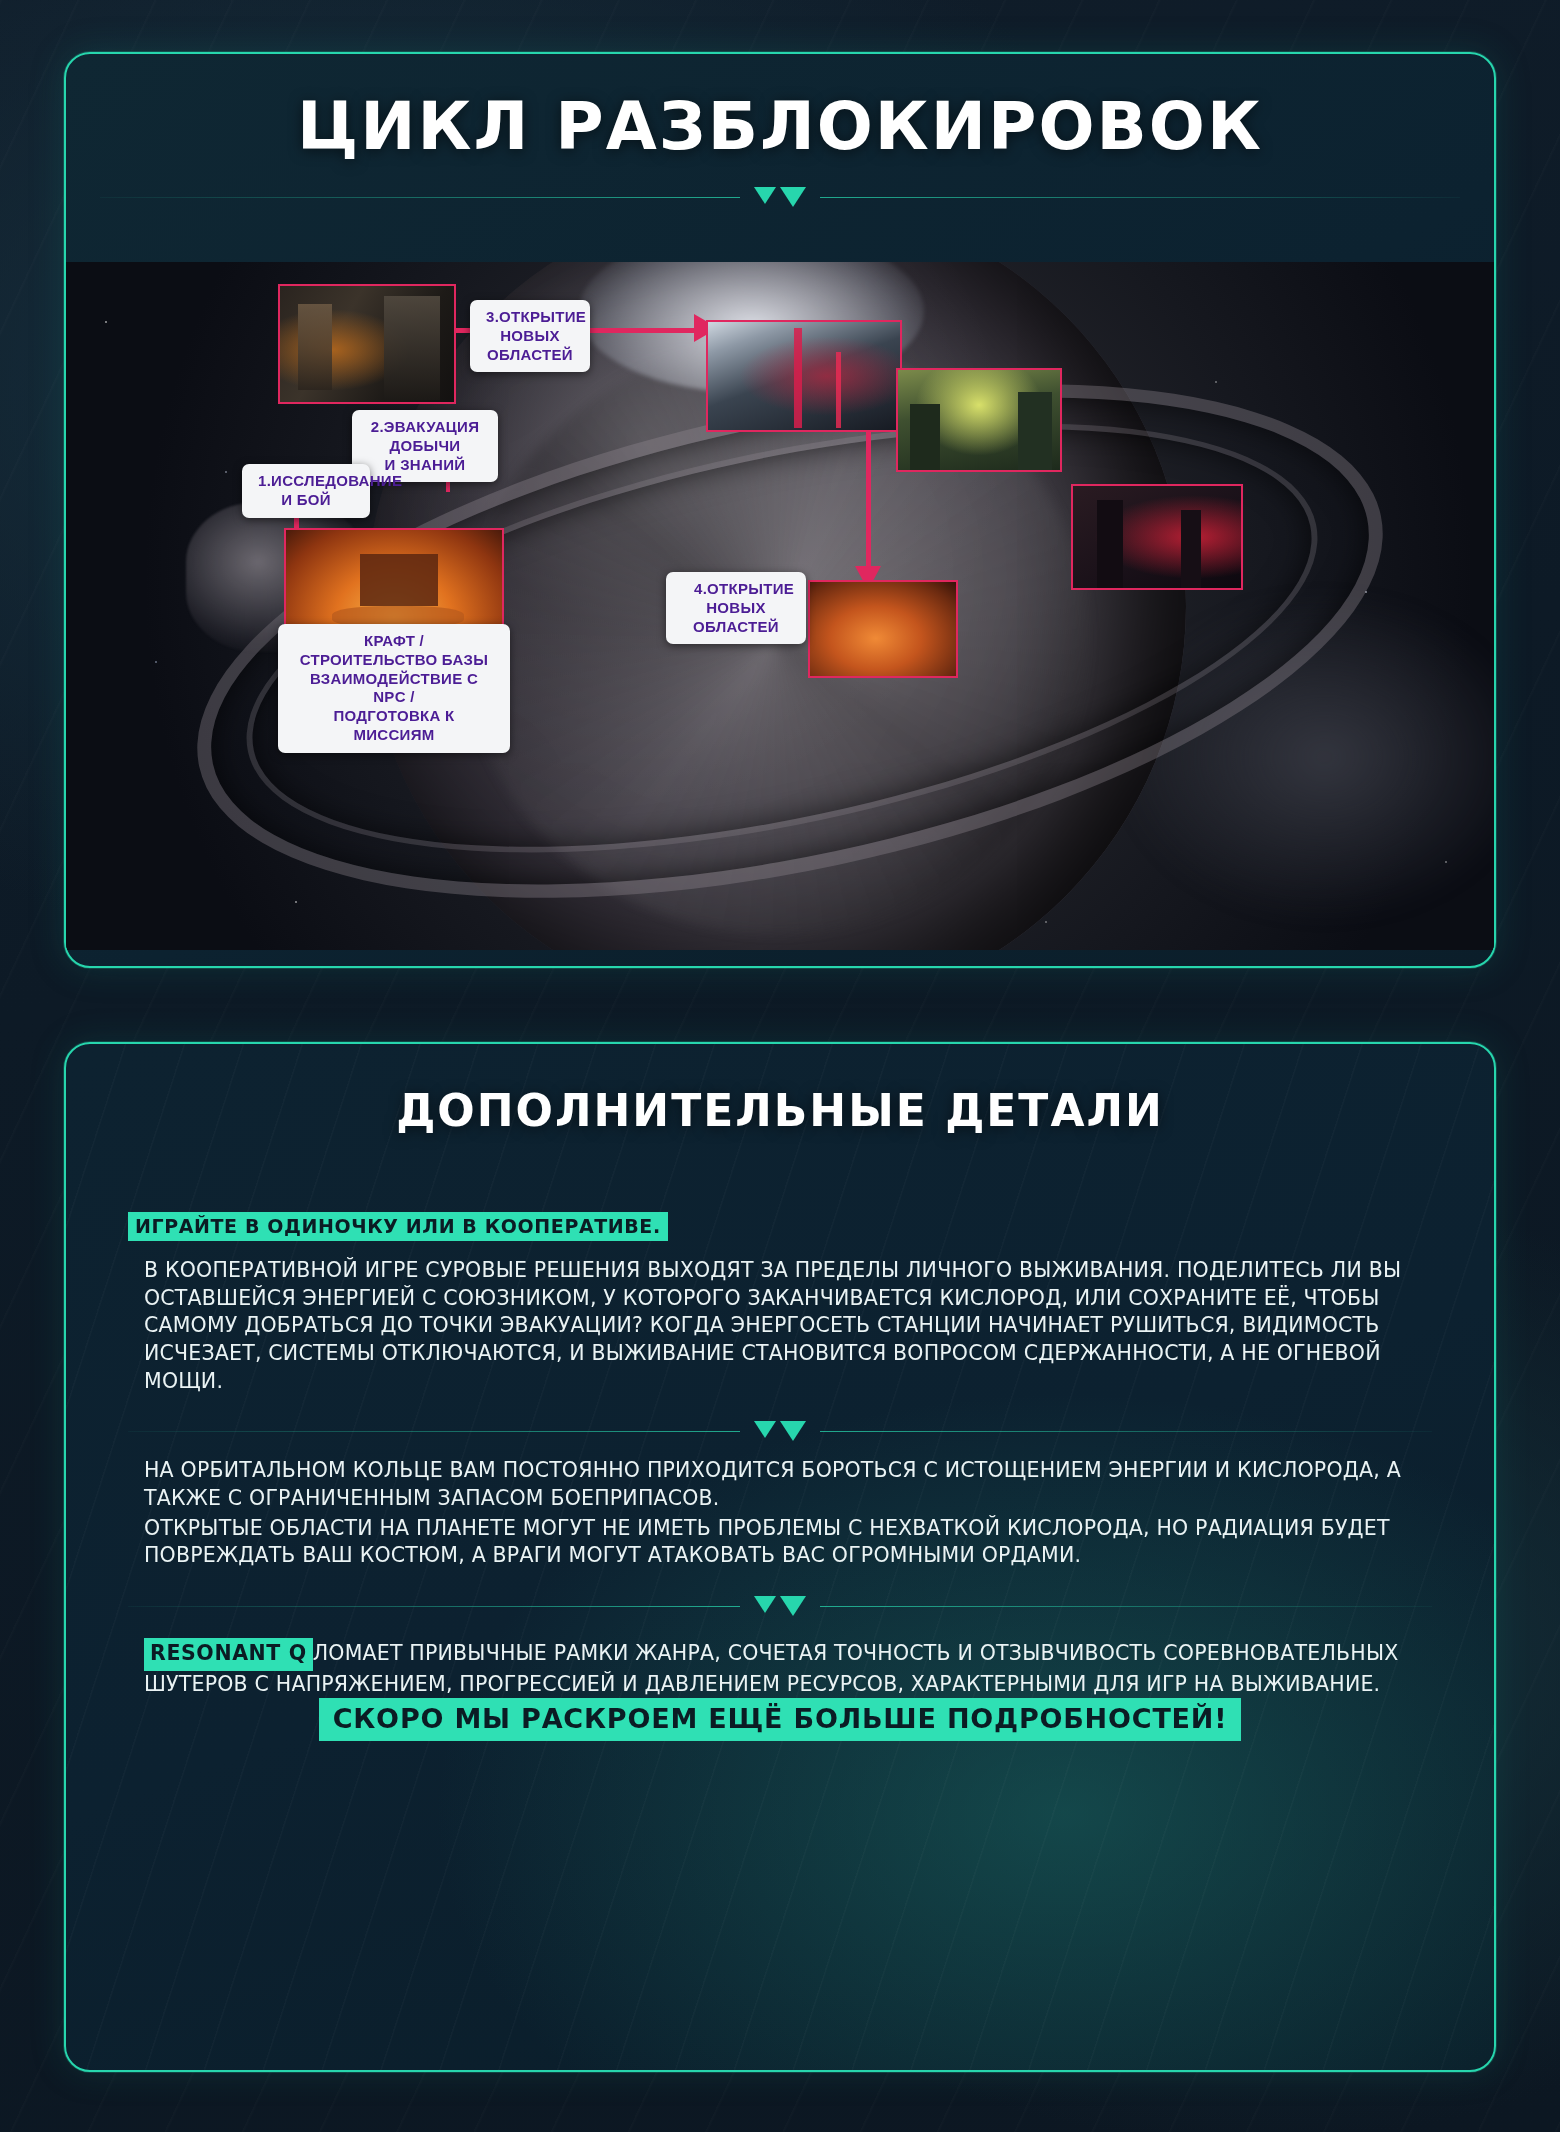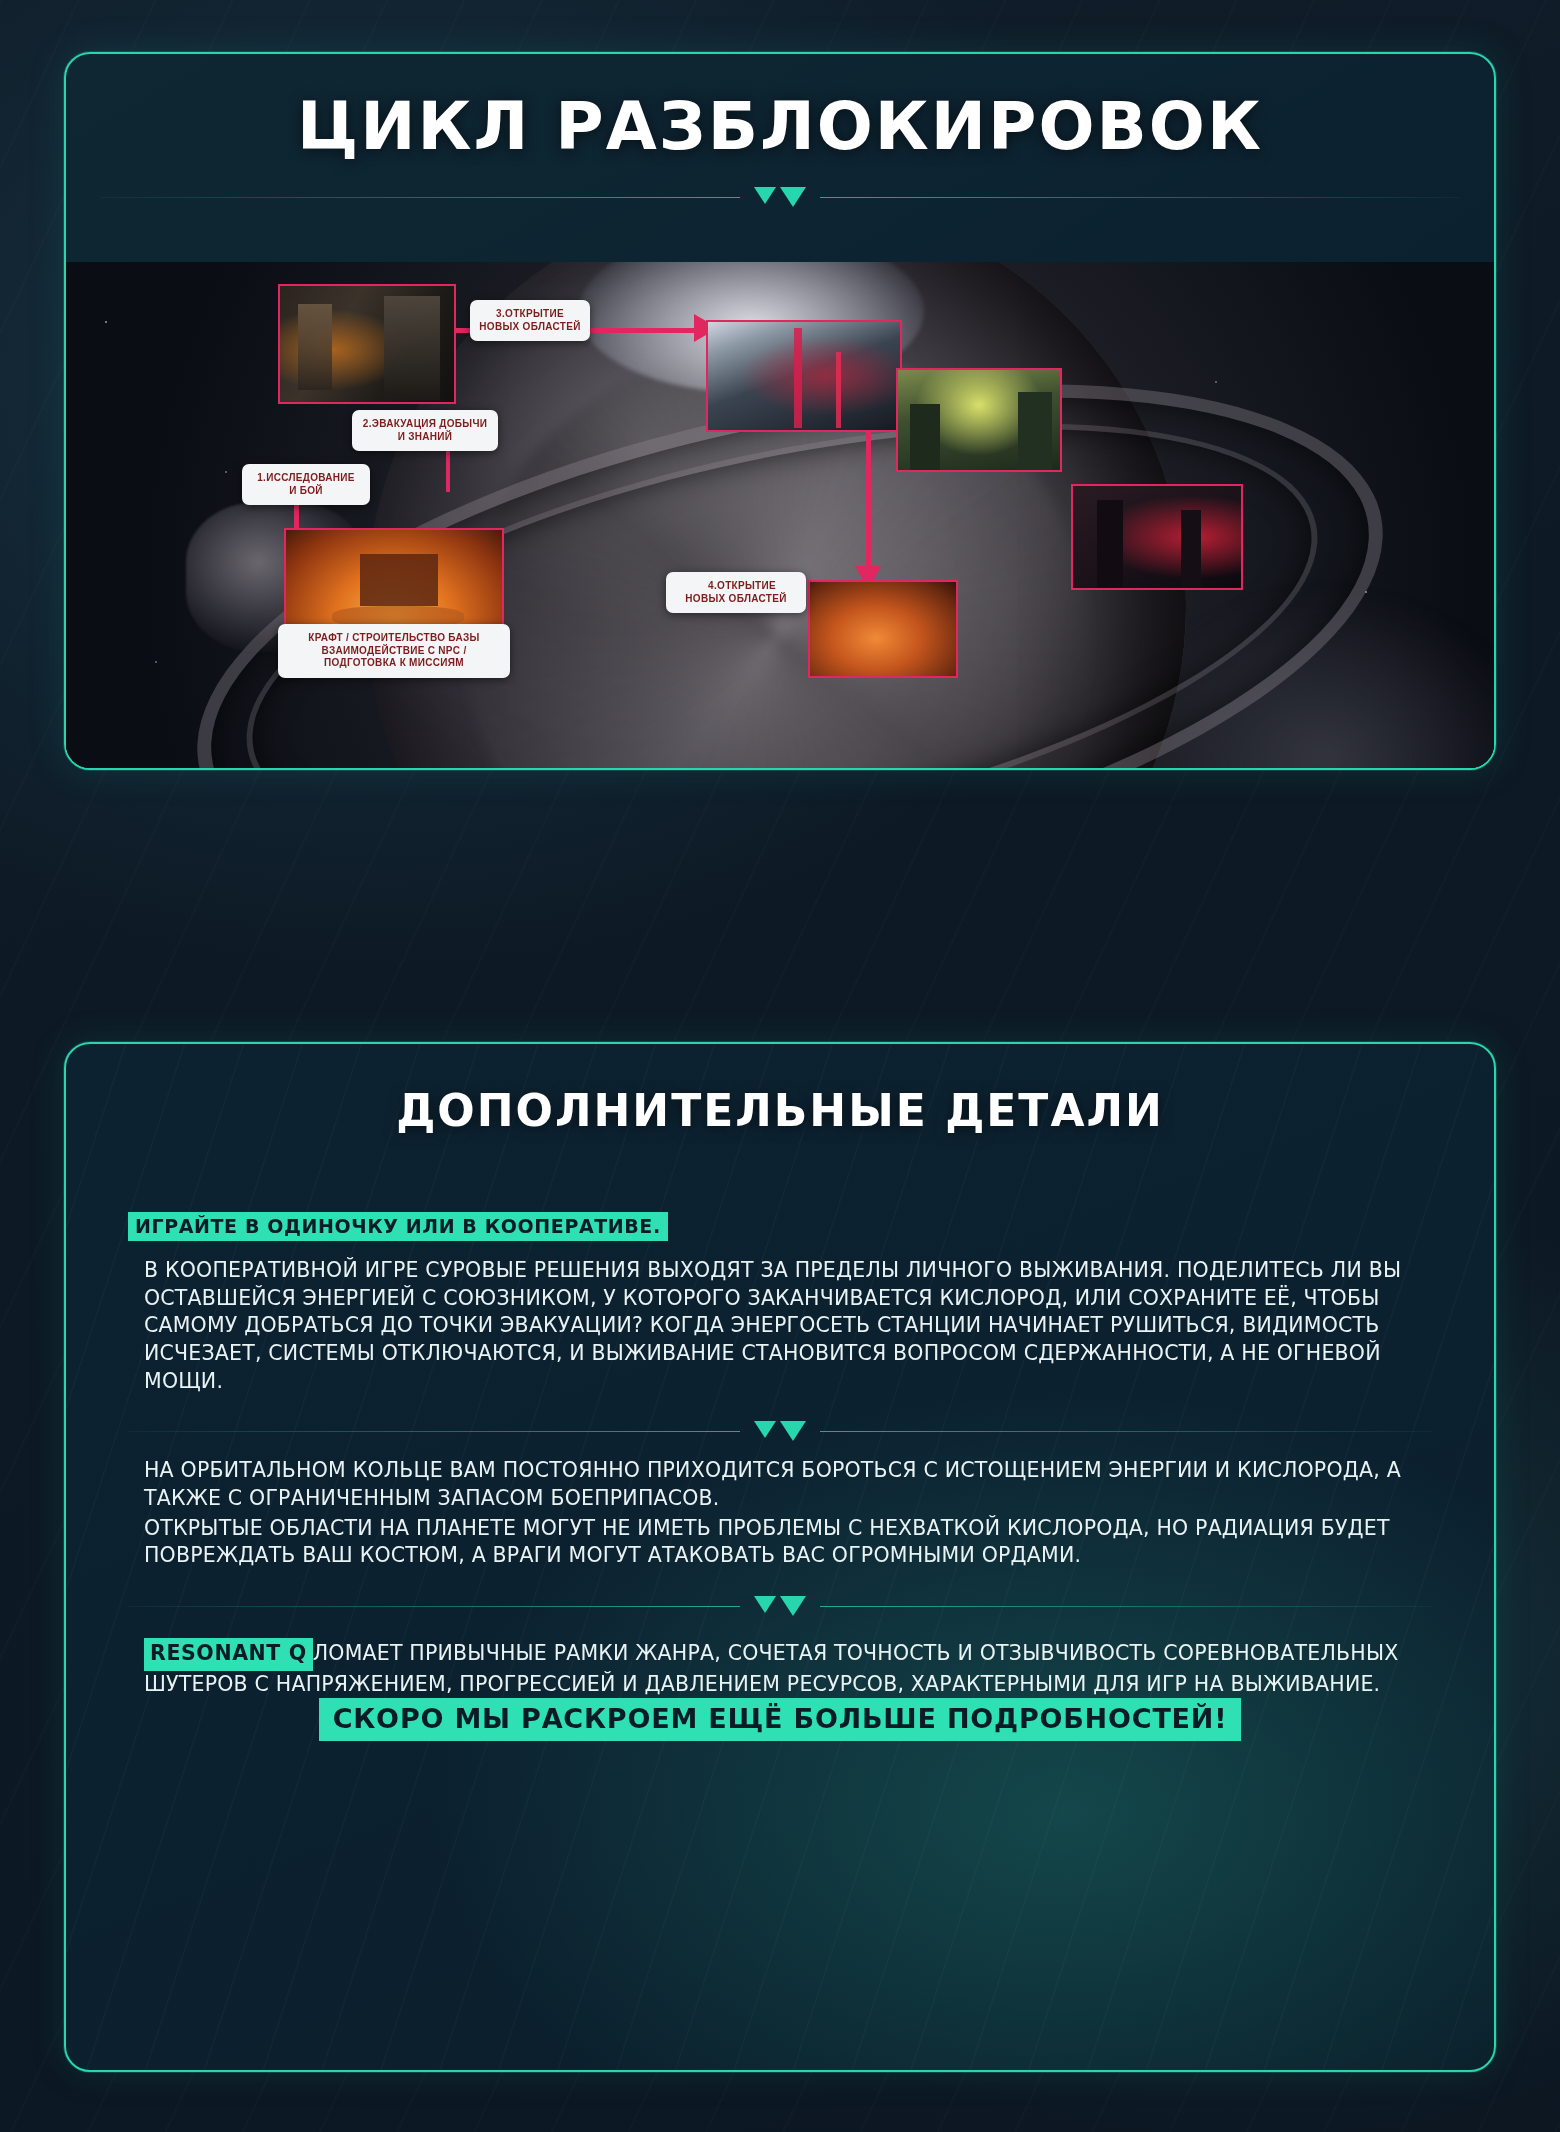--- a/index.html
+++ b/index.html
@@ -37,21 +37,21 @@
     position: absolute;
     border: 2px solid #27d6ad;
     border-radius: 26px;
     box-sizing: border-box;
     overflow: hidden;
   }
   #panel-cycle {
     left: 64px;
     top: 52px;
     width: 1432px;
-    height: 718px;
+    height: 916px;
     background: linear-gradient(150deg, #0f2733 0%, #0c2230 55%, #0b1e2a 100%);
     box-shadow: 0 0 0 1px rgba(39,214,173,0.2), 0 0 34px rgba(20,120,110,0.25);
   }
   #panel-details {
     left: 64px;
     top: 1042px;
     width: 1432px;
     height: 1030px;
     background:
       radial-gradient(ellipse 900px 600px at 70% 75%, rgba(30,120,110,0.45) 0%, rgba(12,34,46,0) 70%),
@@ -234,28 +234,28 @@
     overflow: hidden;
   }
   .thumb .inner {
     position: absolute;
     inset: 0;
   }
   
   .map-label {
     position: absolute;
     background: #f4f5f7;
-    color: #7f1d1d;
+    color: #4c1d95;
     border-radius: 7px;
-    font-size: 10px;
+    font-size: 15px;
     font-weight: 700;
     letter-spacing: 0.3px;
     line-height: 1.25;
     text-align: center;
-    padding: 8px 2px;
+    padding: 8px 16px;
     box-sizing: border-box;
     text-transform: uppercase;
     box-shadow: 0 2px 8px rgba(0,0,0,0.5);
   }
   .arrow {
     position: absolute;
     background: #e0275f;
   }
   .arrow-head {
     position: absolute;

